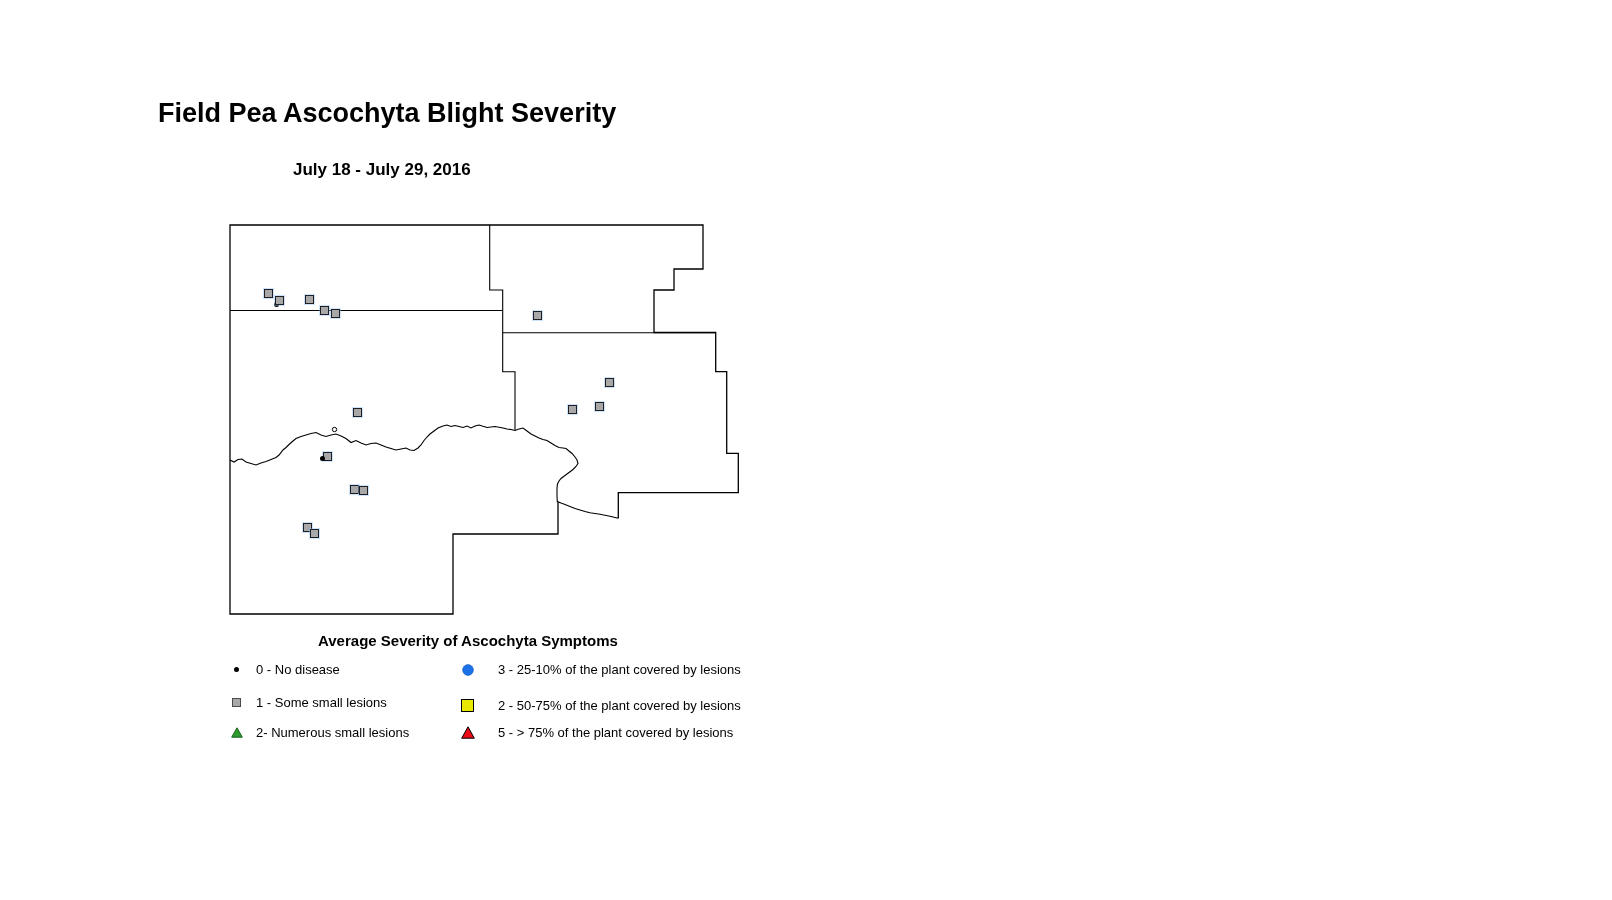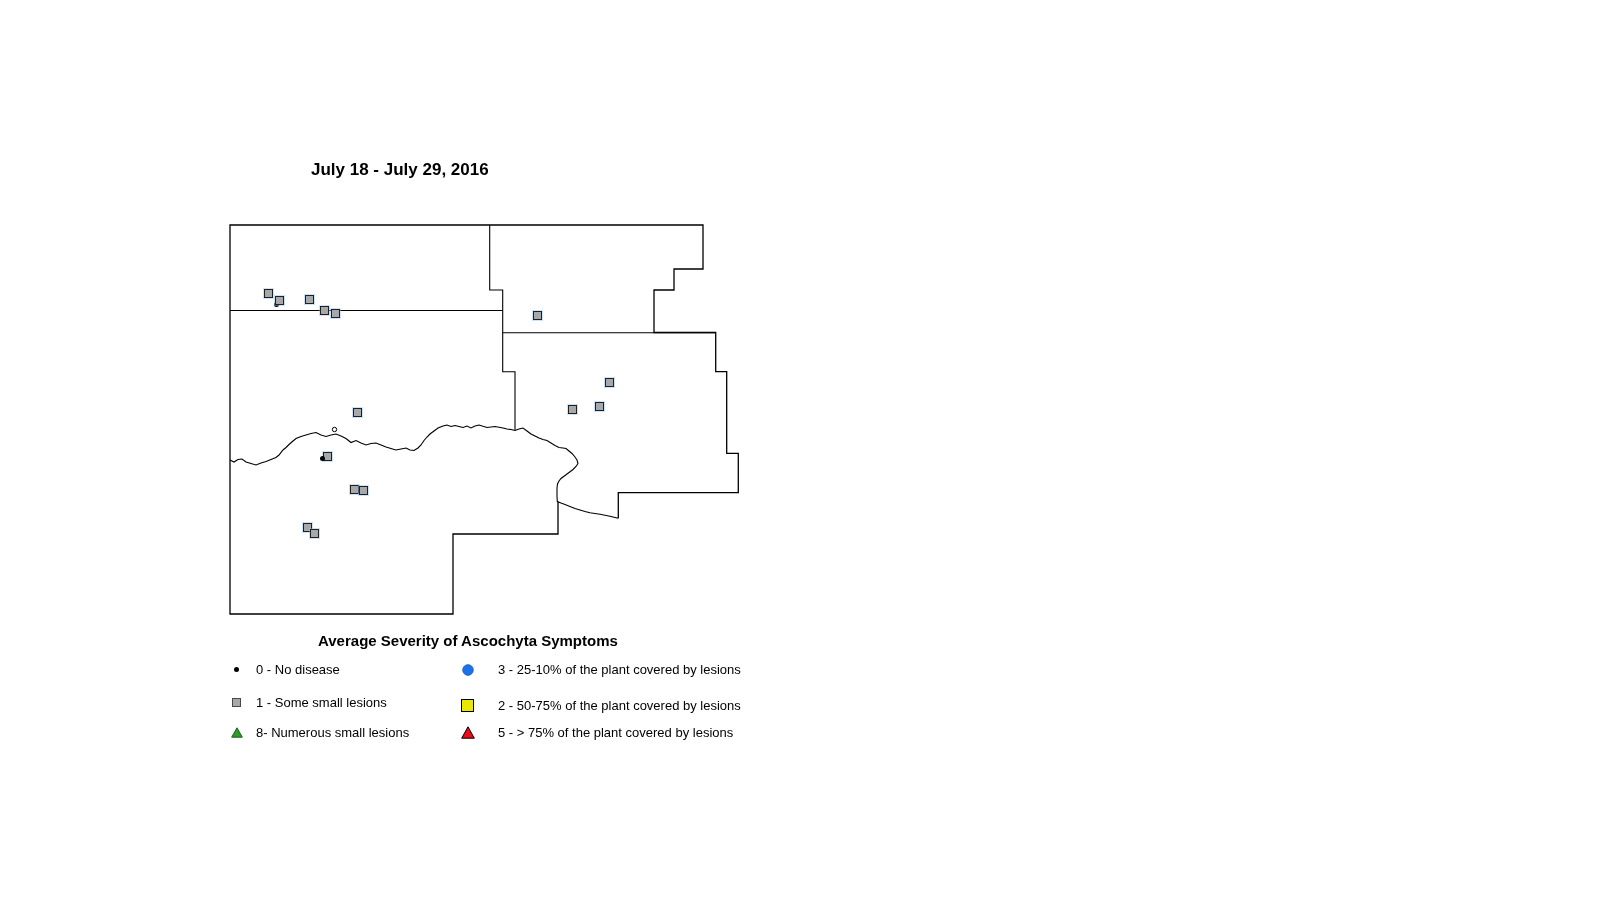--- a/index.html
+++ b/index.html
@@ -1,36 +1,37 @@
 <!DOCTYPE html>
 <html><head>
 <meta charset="utf-8">
 <style>
   html,body{margin:0;padding:0;background:#fff;}
   .canvas{position:relative;width:1612px;height:900px;background:#ffffff;overflow:hidden;
           font-family:"Liberation Sans",sans-serif;color:#000;}
   .fig-title{position:absolute;left:158px;top:99px;font-size:27px;line-height:28px;font-weight:bold;white-space:nowrap;}
-  .fig-subtitle{position:absolute;left:311px;top:161px;font-size:17px;line-height:18px;font-weight:bold;white-space:nowrap;}
+  .fig-subtitle{position:absolute;left:293px;top:161px;font-size:17px;line-height:18px;font-weight:bold;white-space:nowrap;}
   .map-pane{position:absolute;left:225px;top:218px;width:520px;height:402px;}
   .map-pane svg{position:absolute;left:0;top:0;}
   .marker{position:absolute;box-sizing:border-box;}
   .marker-square{width:9px;height:9px;background:#a8a8a8;border:1px solid #1f1f1f;
                  box-shadow:0 0 0 1px rgba(145,190,250,0.45);}
   .marker-dot{width:5px;height:5px;background:#000;border-radius:50%;}
   .legend-layer{position:absolute;left:0;top:0;width:100%;height:100%;}
   .legend-title{position:absolute;left:318px;top:633px;font-size:15px;line-height:16px;font-weight:bold;white-space:nowrap;}
   .legend-symbol{position:absolute;display:block;}
   .legend-symbol svg{display:block;}
   .legend-label{position:absolute;font-size:13px;line-height:14px;white-space:nowrap;}
 </style>
 </head>
 <body>
 
 <div class="canvas">
 
+  <div class="fig-title">Field Pea Ascochyta Blight Severity</div>
   <div class="fig-subtitle">July 18 - July 29, 2016</div>
 
   <div class="map-pane">
     <svg width="520" height="402" viewBox="225 218 520 402">
       <g fill="none" stroke="#000" stroke-linejoin="miter" stroke-linecap="butt">
 
         <path stroke-width="1.3" d="
           M 558,501.5 L 558,534 L 453,534 L 453,614 L 230,614 L 230,225 L 703,225
           L 703,269 L 674,269 L 674,290 L 654,290 L 654,332.5 L 715.7,332.5
           L 715.7,371.7 L 726.7,371.7 L 726.7,453.3 L 738.3,453.3 L 738.3,492.7
@@ -95,21 +96,21 @@
           <svg width="9" height="9">
             <rect x="0.5" y="0.5" width="8" height="8" fill="#a8a8a8" stroke="#4a4a4a"></rect>
           </svg>
         </span>
         <span class="legend-label" style="left: 256px; top: 695.5px;">1 - Some small lesions</span>
         <span class="legend-symbol" style="left: 230.5px; top: 727px;">
           <svg width="12" height="11">
             <polygon points="6,0.8 11.3,10.2 0.7,10.2" fill="#2e9b2e" stroke="#17611c" stroke-width="1"></polygon>
           </svg>
         </span>
-        <span class="legend-label" style="left: 256px; top: 725.5px;">8- Numerous small lesions</span>
+        <span class="legend-label" style="left: 256px; top: 725.5px;">2- Numerous small lesions</span>
         <span class="legend-symbol" style="left: 461.5px; top: 664px;">
           <svg width="12" height="12">
             <circle cx="6" cy="6" r="5.4" fill="#1b72e8" stroke="#0e50b4" stroke-width="0.6"></circle>
           </svg>
         </span>
         <span class="legend-label" style="left: 498px; top: 663px;">3 - 25-10% of the plant covered by lesions</span>
         <span class="legend-symbol" style="left: 461px; top: 699px;">
           <svg width="13" height="13">
             <rect x="0.5" y="0.5" width="12" height="12" fill="#e8e800" stroke="#000"></rect>
           </svg>

